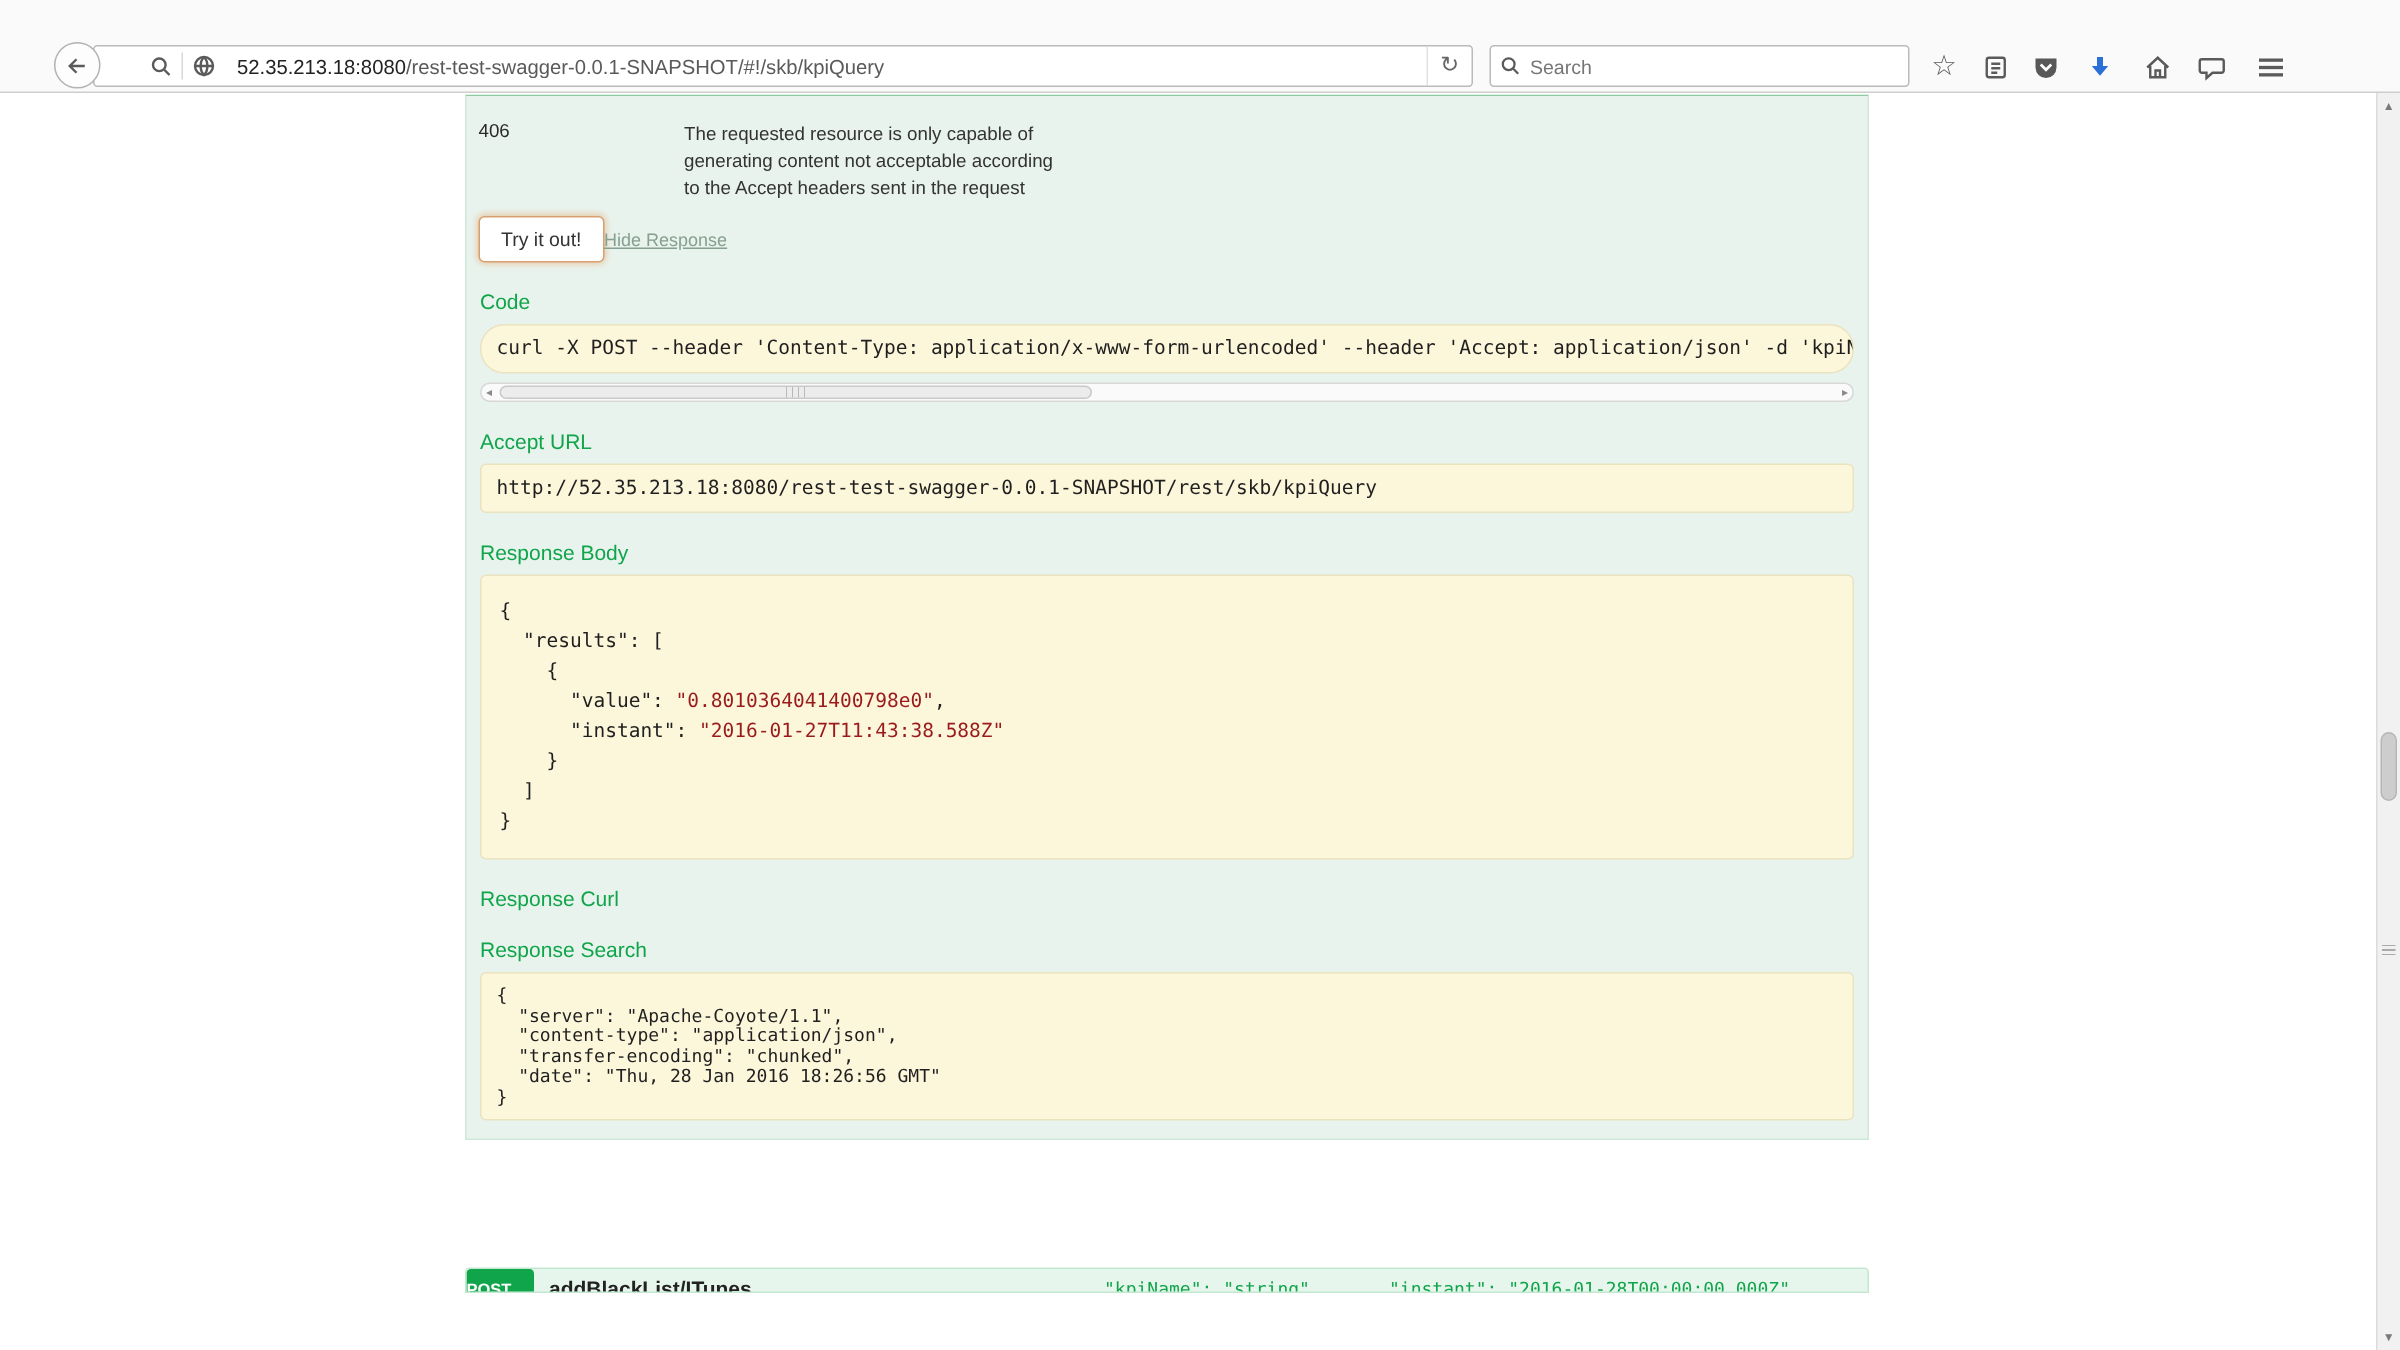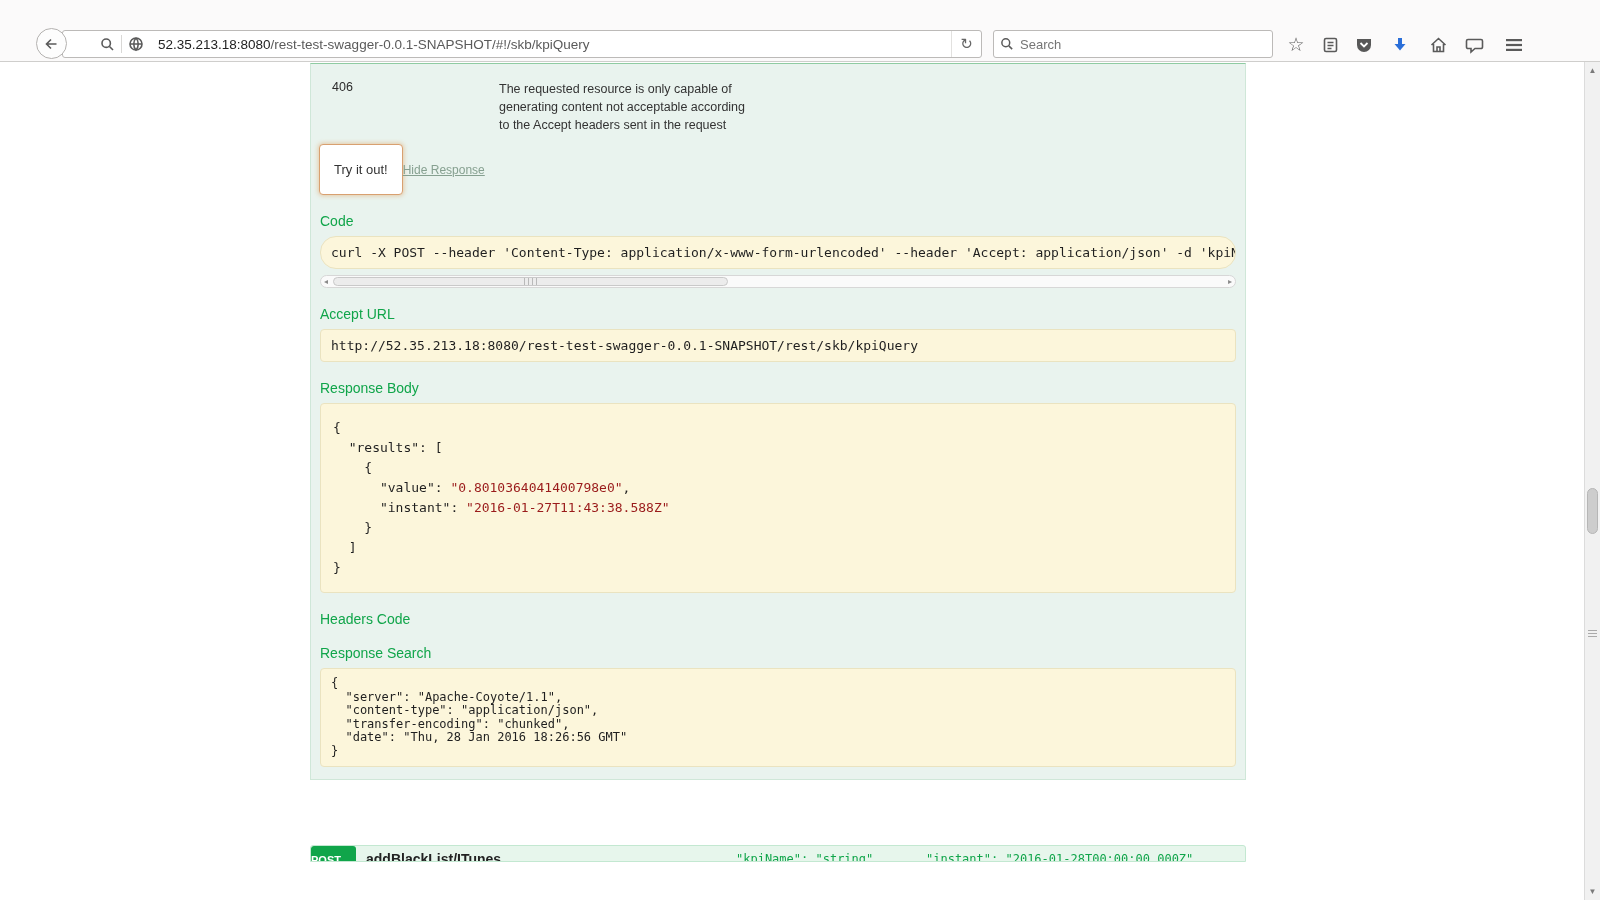--- a/index.html
+++ b/index.html
@@ -43,26 +43,26 @@
     background:#cdcdcd; border:1px solid #b6b6b6; border-radius:6px; }
   .vmark { position:absolute; left:3px; width:9px; top:568px; height:7px;
     background:repeating-linear-gradient(#aaa 0 1px, transparent 1px 3px); }
 
   
   .content { position:absolute; top:63px; left:0; width:1584px; height:837px;
     background:#fff; overflow:hidden; }
   .panel { position:absolute; left:310px; top:0; width:936px;
     background:#e9f3ee; border:1px solid #cfe7d8; border-top:1px solid #8fcba2;
     padding-bottom:12px; }
-  .resp-row { display:flex; padding:16px 0 0 21px; font-size:12.5px; color:#2b2b2b;gap:30px; }
+  .resp-row { display:flex; padding:16px 0 0 8px; font-size:12.5px; color:#2b2b2b; }
   .resp-code { width:137px; }
   .resp-reason { width:258px; line-height:18px; color:#333; }
   .actions { display:flex; align-items:center; margin:10px 0 0 8px; }
   .try-btn { font-family:inherit; font-size:13px; color:#333; background:#fff;
-    border:1px solid #d8a070; border-radius:4px; padding:17px 14px; cursor:pointer;
+    border:1px solid #d8a070; border-radius:4px; padding:7px 14px; cursor:pointer;
     box-shadow:0 0 4px 1px rgba(224,150,80,0.45); }
   .hide-link { font-size:12px; color:#86a090;
     text-decoration:underline; cursor:pointer; }
   h4.sect { font-size:14px; font-weight:400; color:#10a54a; margin:18px 0 7px 9px; }
   .block { margin:0 9px; background:#fcf6db; border:1px solid #eae3c0;
     border-radius:4px; padding:8px 10px; color:#1f1f1f;
     font-family:"DejaVu Sans Mono","Liberation Mono",monospace; font-size:13px; }
   .block.curl-block { white-space:nowrap; overflow:hidden;border-radius:16px; }
   .hscroll { position:relative; margin:6px 9px 0; height:13px; background:#fafafa;
     border:1px solid #d7d7d7; border-radius:7px; }
@@ -208,21 +208,21 @@
         <div class="code-line"><span class="tok-plain">{</span></div>
         <div class="code-line"><span class="tok-plain">  "results": [</span></div>
         <div class="code-line"><span class="tok-plain">    {</span></div>
         <div class="code-line"><span class="tok-plain">      "value": </span><span class="tok-string">"0.8010364041400798e0"</span><span class="tok-plain">,</span></div>
         <div class="code-line"><span class="tok-plain">      "instant": </span><span class="tok-string">"2016-01-27T11:43:38.588Z"</span></div>
         <div class="code-line"><span class="tok-plain">    }</span></div>
         <div class="code-line"><span class="tok-plain">  ]</span></div>
         <div class="code-line"><span class="tok-plain">}</span></div>
       </div>
 
-    <h4 class="sect">Headers Code</h4>
+    <h4 class="sect">Response Curl</h4>
 
     <h4 class="sect">Response Search</h4>
     <div class="block headers-block">
         <pre>{
   "server": "Apache-Coyote/1.1",
   "content-type": "application/json",
   "transfer-encoding": "chunked",
   "date": "Thu, 28 Jan 2016 18:26:56 GMT"
 }</pre>
       </div>

